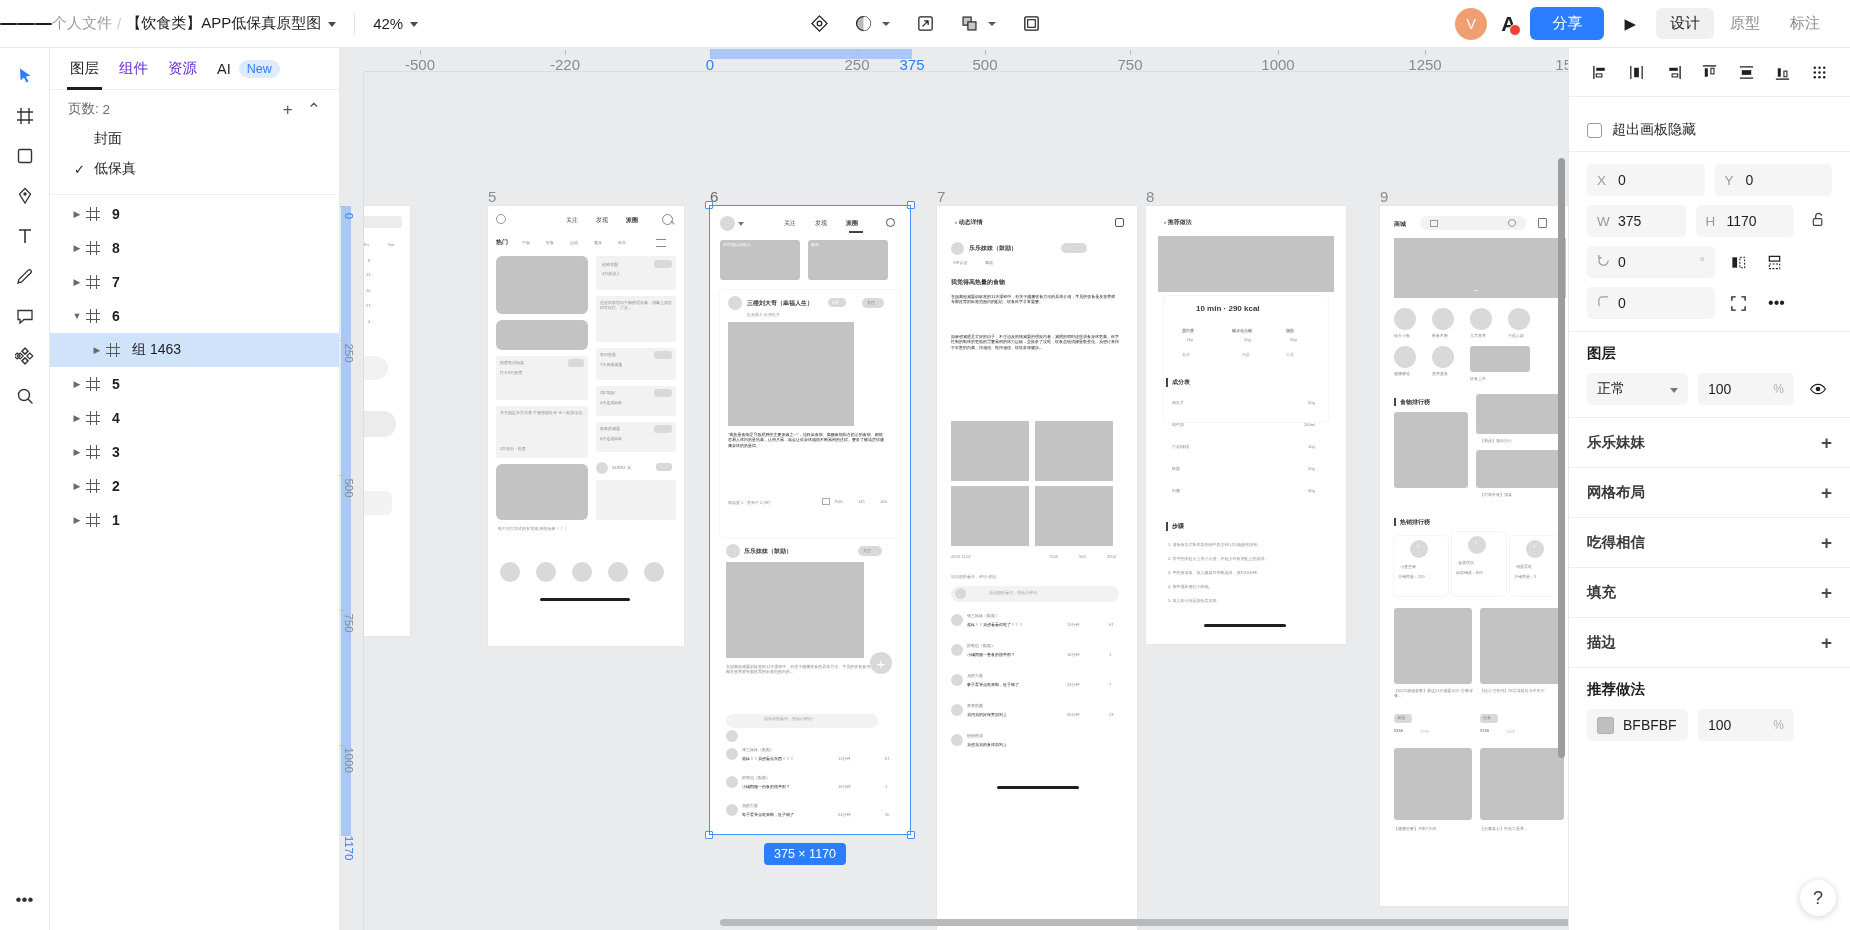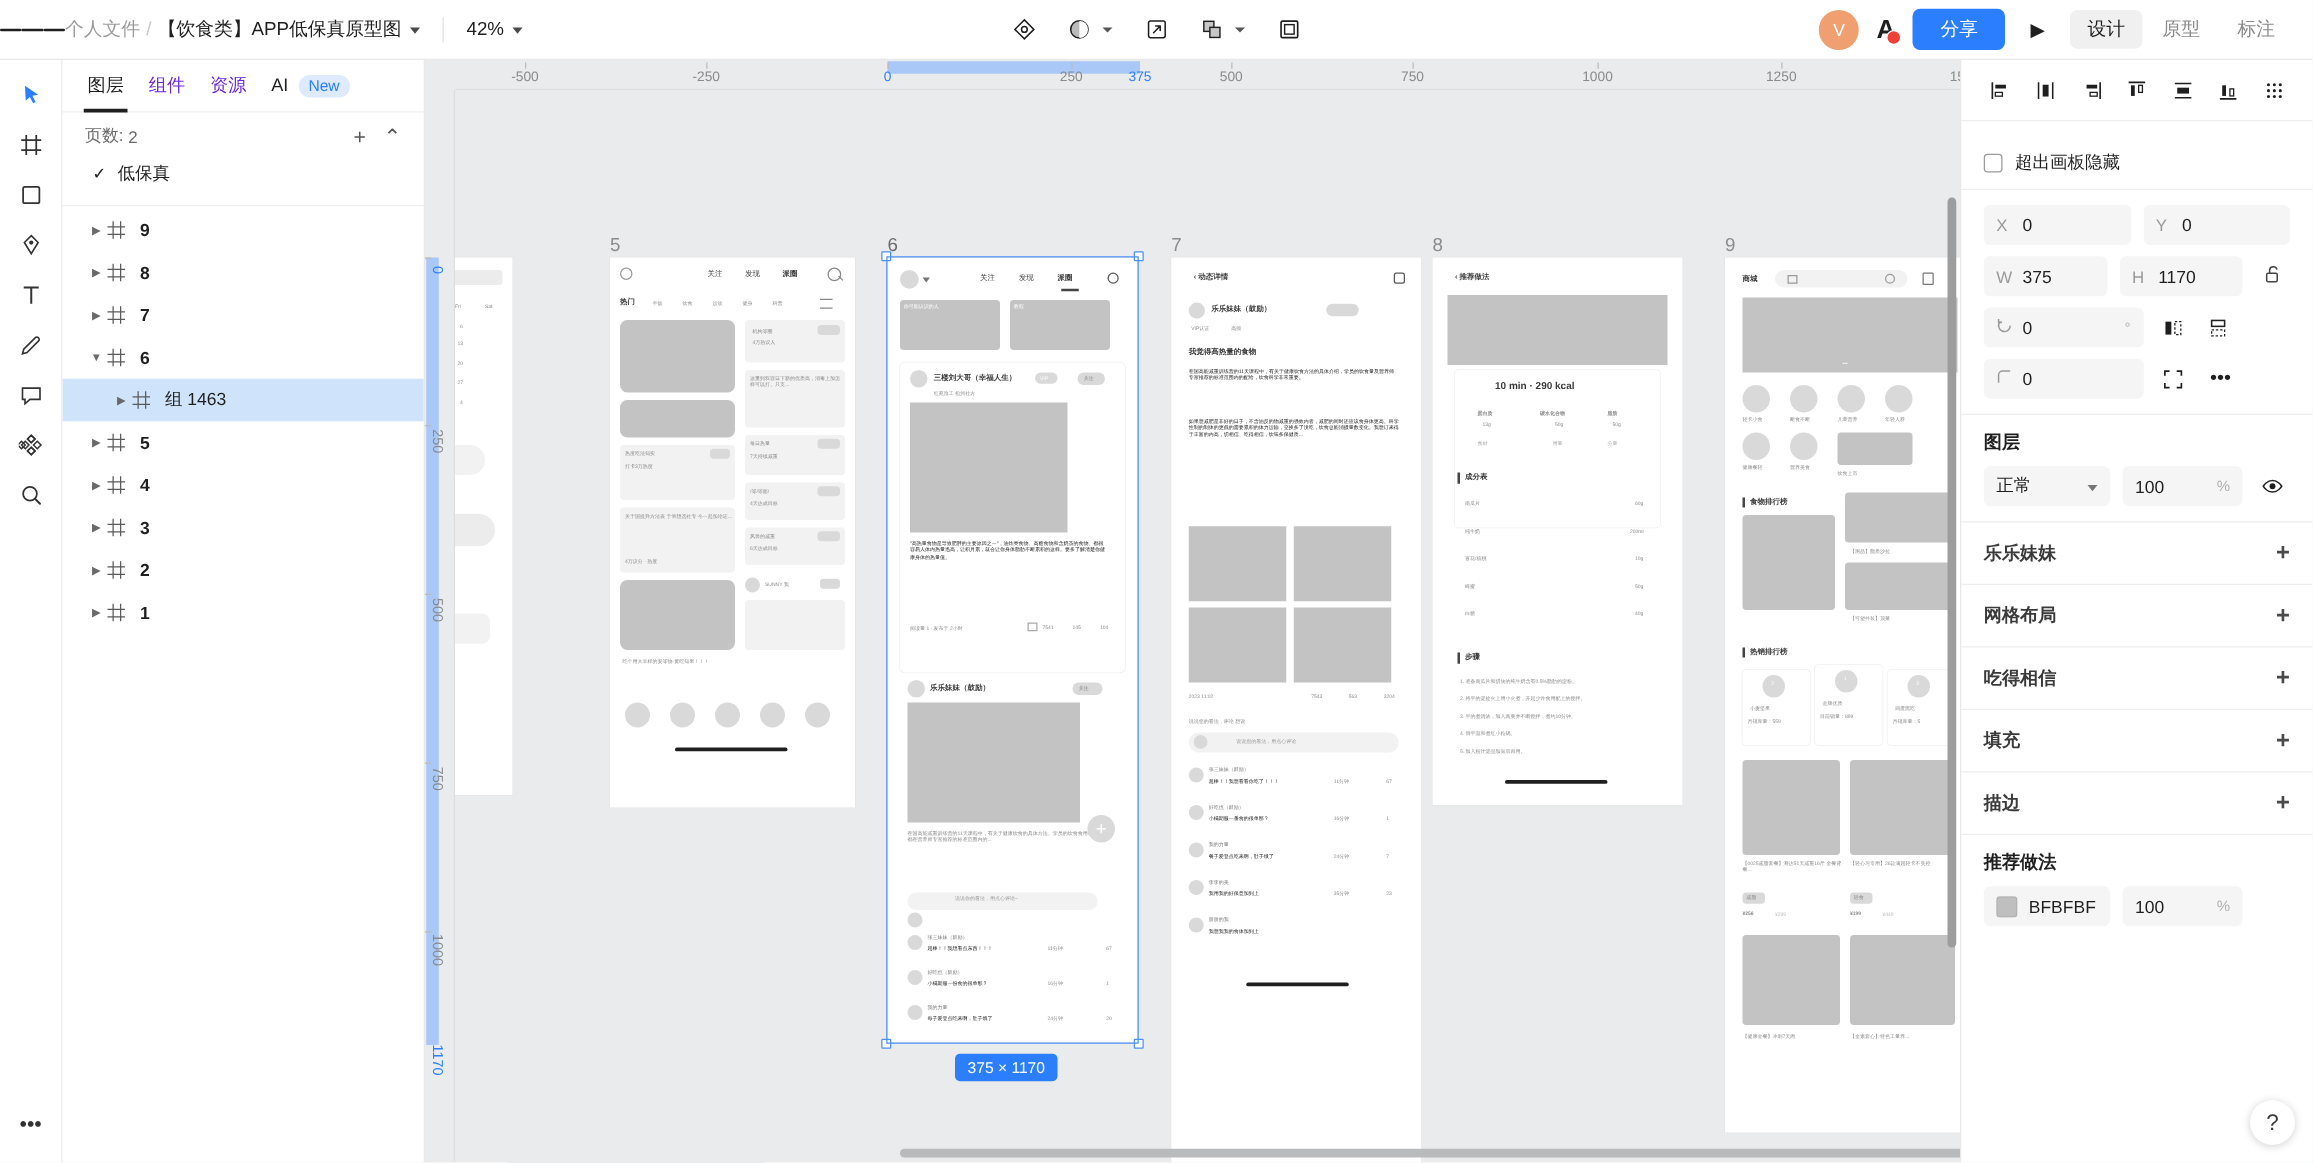--- a/index.html
+++ b/index.html
@@ -82,21 +82,21 @@
   .frame-ico::before { left: 4px; top: 0; width: 1.3px; height: 14px; box-shadow: 6px 0 0 #5a5a5a; }
   .frame-ico::after { top: 4px; left: 0; height: 1.3px; width: 14px; box-shadow: 0 6px 0 #5a5a5a; }
   .tlabel { font-weight: 600; }
   .tlabel.grp { font-weight: 400; }
 
   
   .canvas-wrap { flex: 1; position: relative; background: #eaebec; overflow: hidden; min-width:0; }
   .ruler-h { position: absolute; top: 0; left: 0; right: 0; height: 24px; background: #eaebec; z-index: 18; border-bottom: 1px solid #dcdddf; }
   .ruler-v { position: absolute; top: 0; left: 0; bottom: 0; width: 24px; background: #eaebec; z-index: 19; border-right: 1px solid #dcdddf; }
   .ruler-corner { position:absolute; top:0; left:0; width:24px; height:24px; background:#eaebec; z-index:21; }
-  .rtick { position: absolute; top: 4px; font-size: 11px; color: #8a8a8a; transform: translateX(-50%); }
+  .rtick { position: absolute; top: 4px; font-size: 15px; color: #8a8a8a; transform: translateX(-50%); }
   .rtick.blue { color: #2b7fff; }
   .rtickmark { position: absolute; top: 2px; width: 1px; height: 5px; background: #b9babc; }
   .rtickv { position: absolute; left: 3px; font-size: 11.5px; color: #8a8a8a; writing-mode: vertical-rl; transform: translateY(-50%); }
   .rtickv.blue { color: #2b7fff; }
   .rtickvmark { position: absolute; left: 0px; height: 1px; width: 5px; background: #b9babc; }
   .rsel-h { position: absolute; top: 1px; height: 10px; background: #a9c8f7; }
   .rsel-v { position: absolute; left: 1px; width: 10px; background: #a9c8f7; }
 
   .canvas { position: absolute; inset: 0; }
   .board { position: absolute; background: #fff; box-shadow: 0 0 0 0.5px #e2e2e2; overflow: hidden; }
@@ -295,20 +295,24 @@
         <div class="ltab" style="color:#1f1f1f;">AI</div>
         <div class="newbadge">New</div>
       </div>
 
       <div class="pages-head">
         <span>页数:</span>&nbsp;
         <span>2</span>
         <span class="sp"></span>
         <span class="pg-icon">+</span>
         <span class="pg-icon">⌃</span>
+      </div>
+      <div class="page-item">
+        <span class="page-check"></span>
+        <span>封面</span>
       </div>
       <div class="page-item">
         <span class="page-check">✓</span>
         <span>低保真</span>
       </div>
       <div class="lsep"></div>
 
 
       <div class="tree">
         <div class="tnode" style="padding-left:18px;">
@@ -689,21 +693,21 @@
           <div class="tx sm" style="left:14px;top:620px;">【健康全餐】冲刺7天肉</div>
           <div class="tx sm" style="left:100px;top:620px;">【全素套心】特色工量养...</div>
         </div>
       </div>
 
       <div class="ruler-h">
         <div class="rsel-h" style="left:370px; width:202px;"></div>
         <div class="rtickmark" style="left:80px;"></div>
           <div class="rtick" style="left:80px;top:8px;">-500</div>
         <div class="rtickmark" style="left:225px;"></div>
-          <div class="rtick" style="left:225px;top:8px;">-250</div>
+          <div class="rtick" style="left:225px;top:8px;">-220</div>
         <div class="rtickmark" style="left:370px;"></div>
           <div class="rtick blue" style="left:370px;top:8px;">0</div>
         <div class="rtickmark" style="left:517px;"></div>
           <div class="rtick" style="left:517px;top:8px;">250</div>
         <div class="rtick blue" style="left:572px;top:8px;">375</div>
         <div class="rtickmark" style="left:645px;"></div>
           <div class="rtick" style="left:645px;top:8px;">500</div>
         <div class="rtickmark" style="left:790px;"></div>
           <div class="rtick" style="left:790px;top:8px;">750</div>
         <div class="rtickmark" style="left:938px;"></div>

